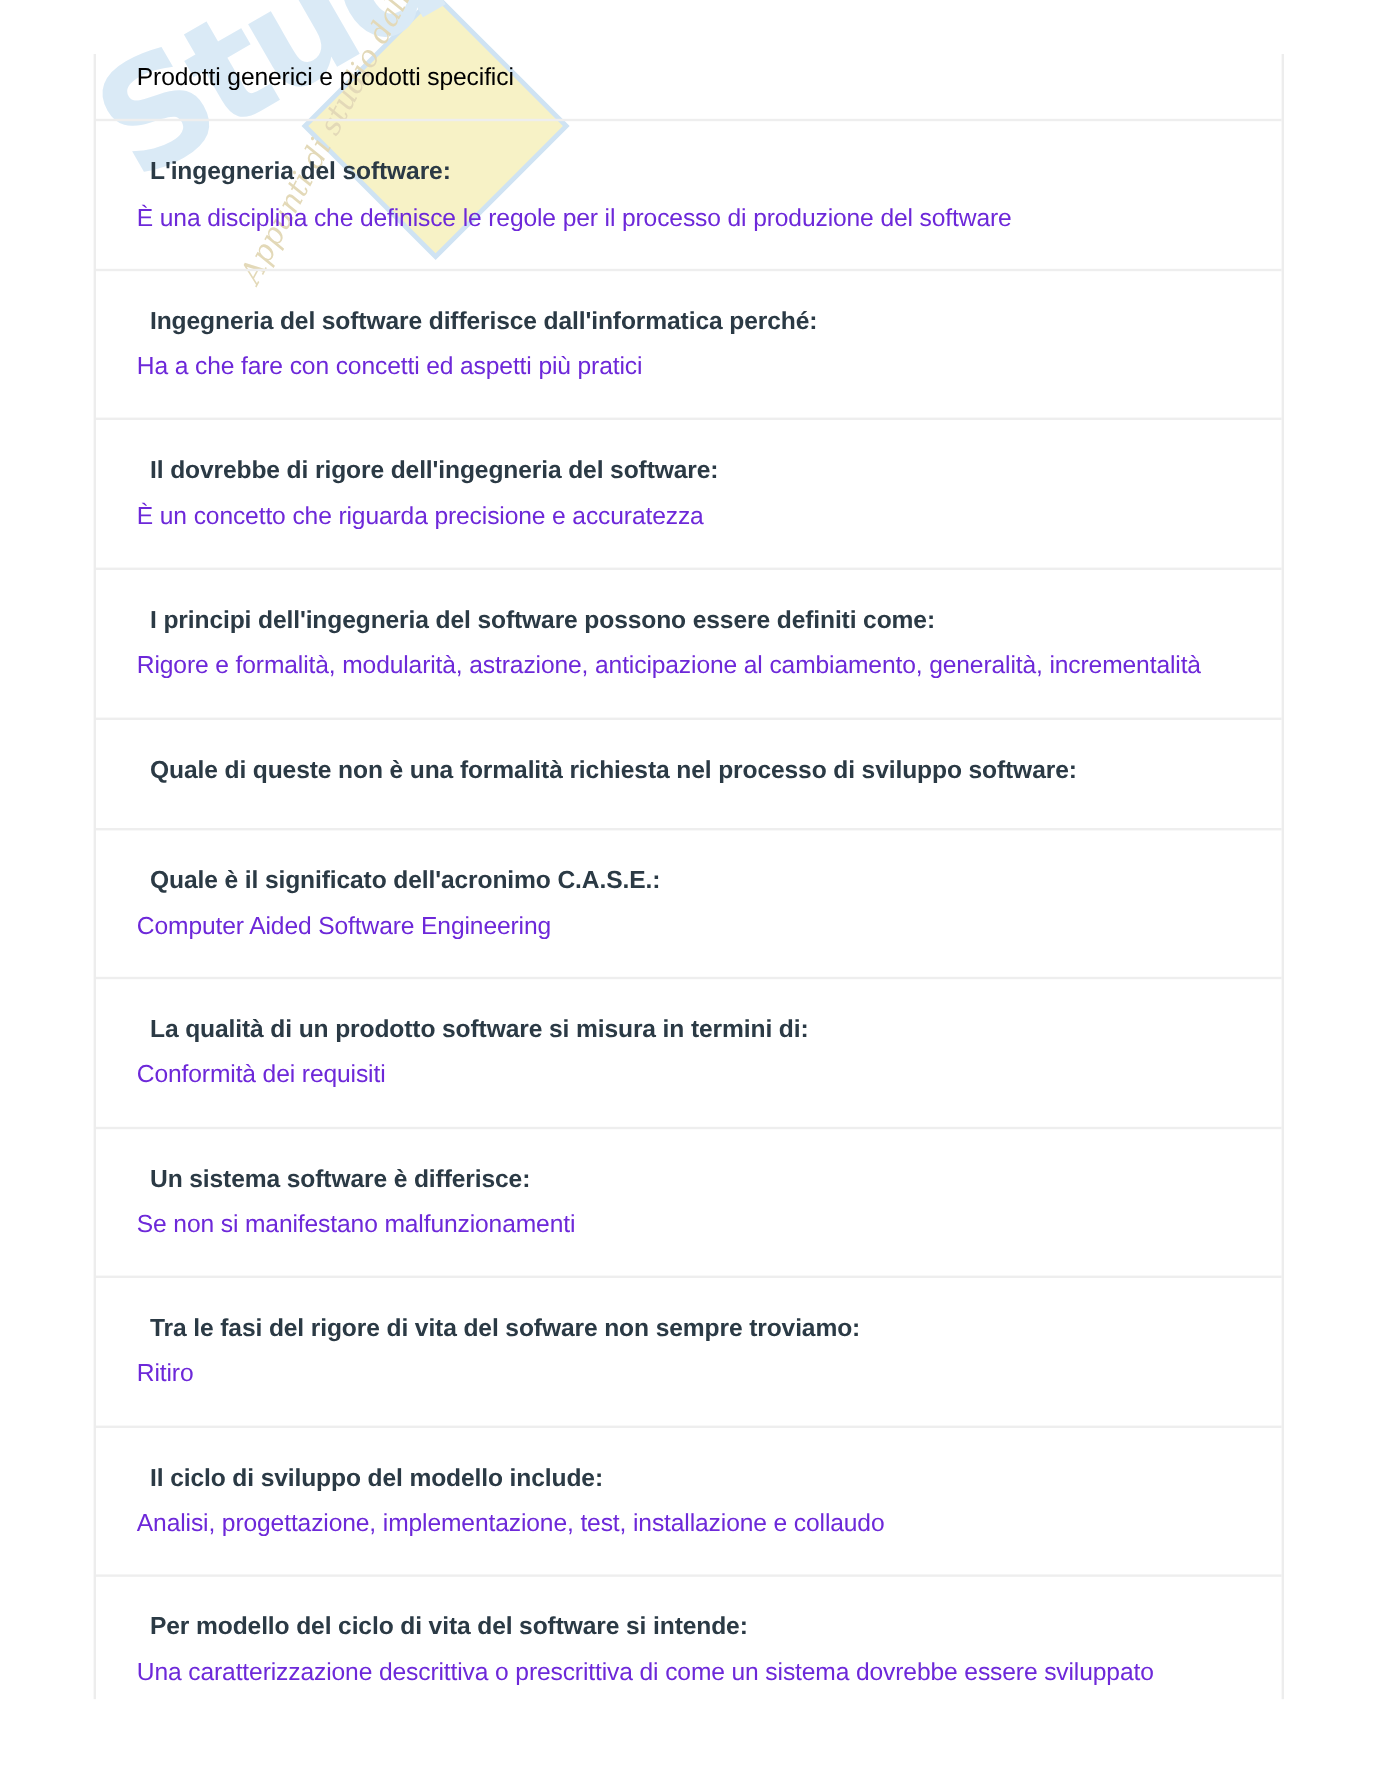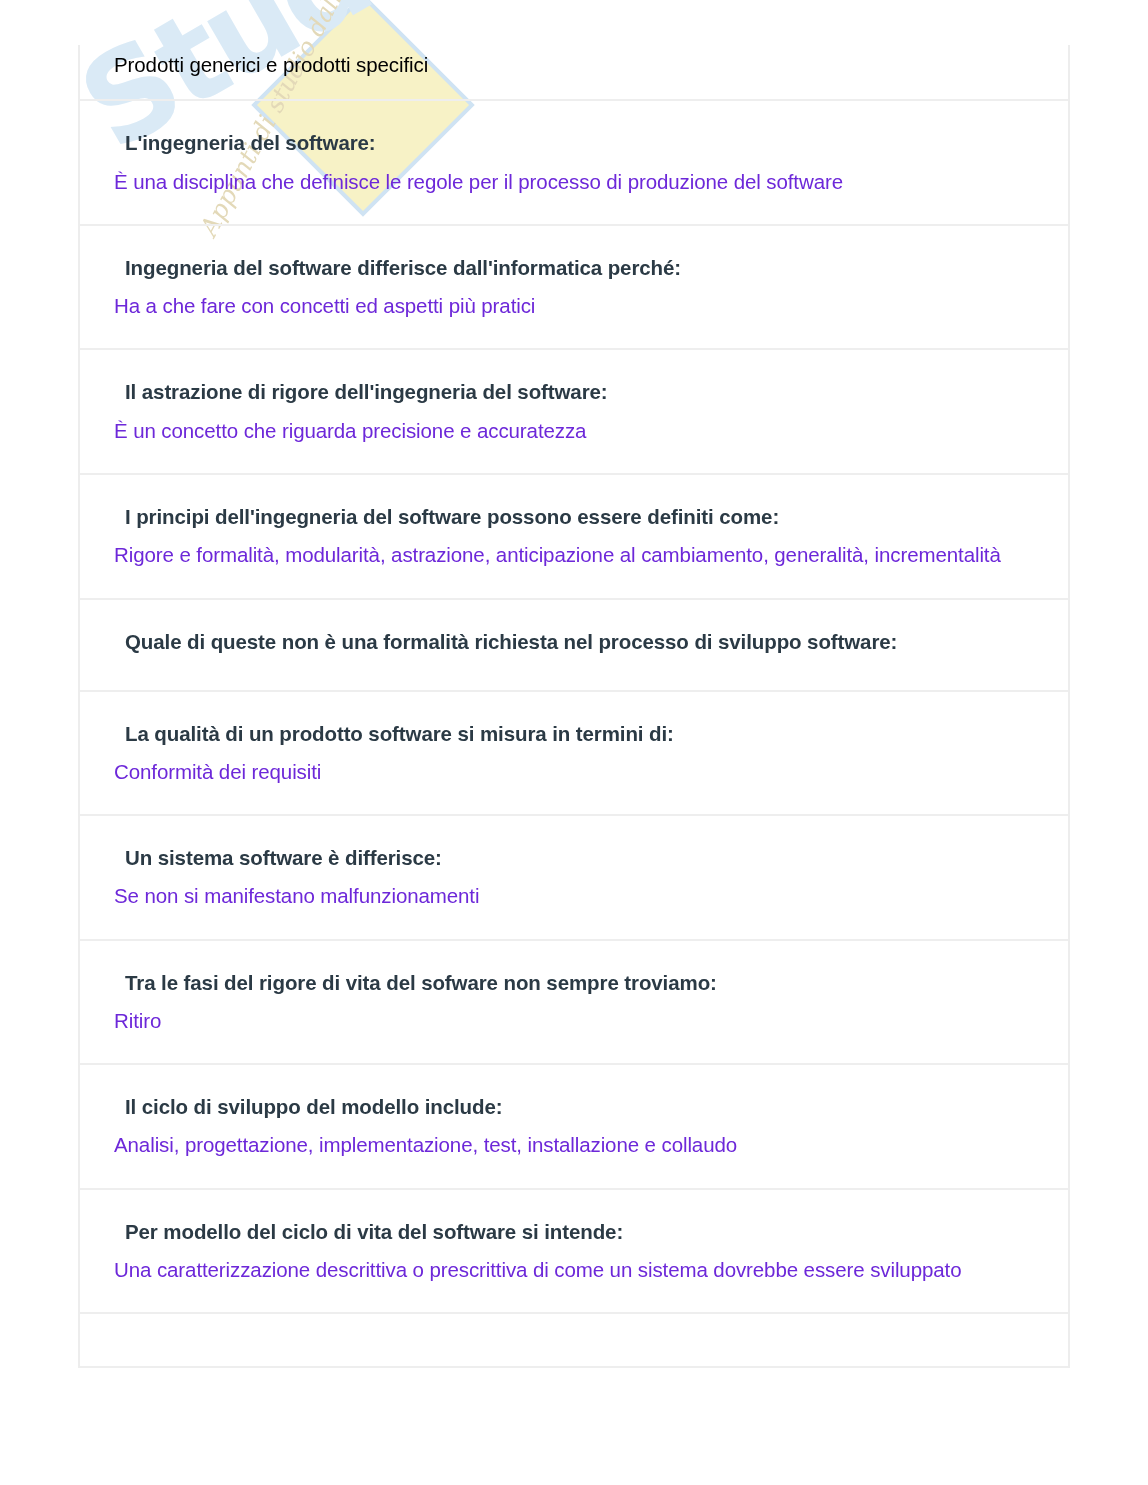--- a/index.html
+++ b/index.html
@@ -152,31 +152,35 @@
       </div>
       <div class="qa-row">
         <p class="qa-question">L'ingegneria del software:</p>
         <p class="qa-answer">È una disciplina che definisce le regole per il processo di produzione del software</p>
       </div>
       <div class="qa-row">
         <p class="qa-question">Ingegneria del software differisce dall'informatica perché:</p>
         <p class="qa-answer">Ha a che fare con concetti ed aspetti più pratici</p>
       </div>
       <div class="qa-row">
-        <p class="qa-question">Il astrazione di rigore dell'ingegneria del software:</p>
+        <p class="qa-question">Il dovrebbe di rigore dell'ingegneria del software:</p>
         <p class="qa-answer">È un concetto che riguarda precisione e accuratezza</p>
       </div>
       <div class="qa-row">
         <p class="qa-question">I principi dell'ingegneria del software possono essere definiti come:</p>
         <p class="qa-answer">Rigore e formalità, modularità, astrazione, anticipazione al cambiamento, generalità, incrementalità</p>
       </div>
       <div class="qa-row">
         <p class="qa-question">Quale di queste non è una formalità richiesta nel processo di sviluppo software:</p>
       </div>
       <div class="qa-row">
+        <p class="qa-question">Quale è il significato dell'acronimo C.A.S.E.:</p>
+        <p class="qa-answer">Computer Aided Software Engineering</p>
+      </div>
+      <div class="qa-row">
         <p class="qa-question">La qualità di un prodotto software si misura in termini di:</p>
         <p class="qa-answer">Conformità dei requisiti</p>
       </div>
       <div class="qa-row">
         <p class="qa-question">Un sistema software è differisce:</p>
         <p class="qa-answer">Se non si manifestano malfunzionamenti</p>
       </div>
       <div class="qa-row">
         <p class="qa-question">Tra le fasi del rigore di vita del sofware non sempre troviamo:</p>
         <p class="qa-answer">Ritiro</p>

